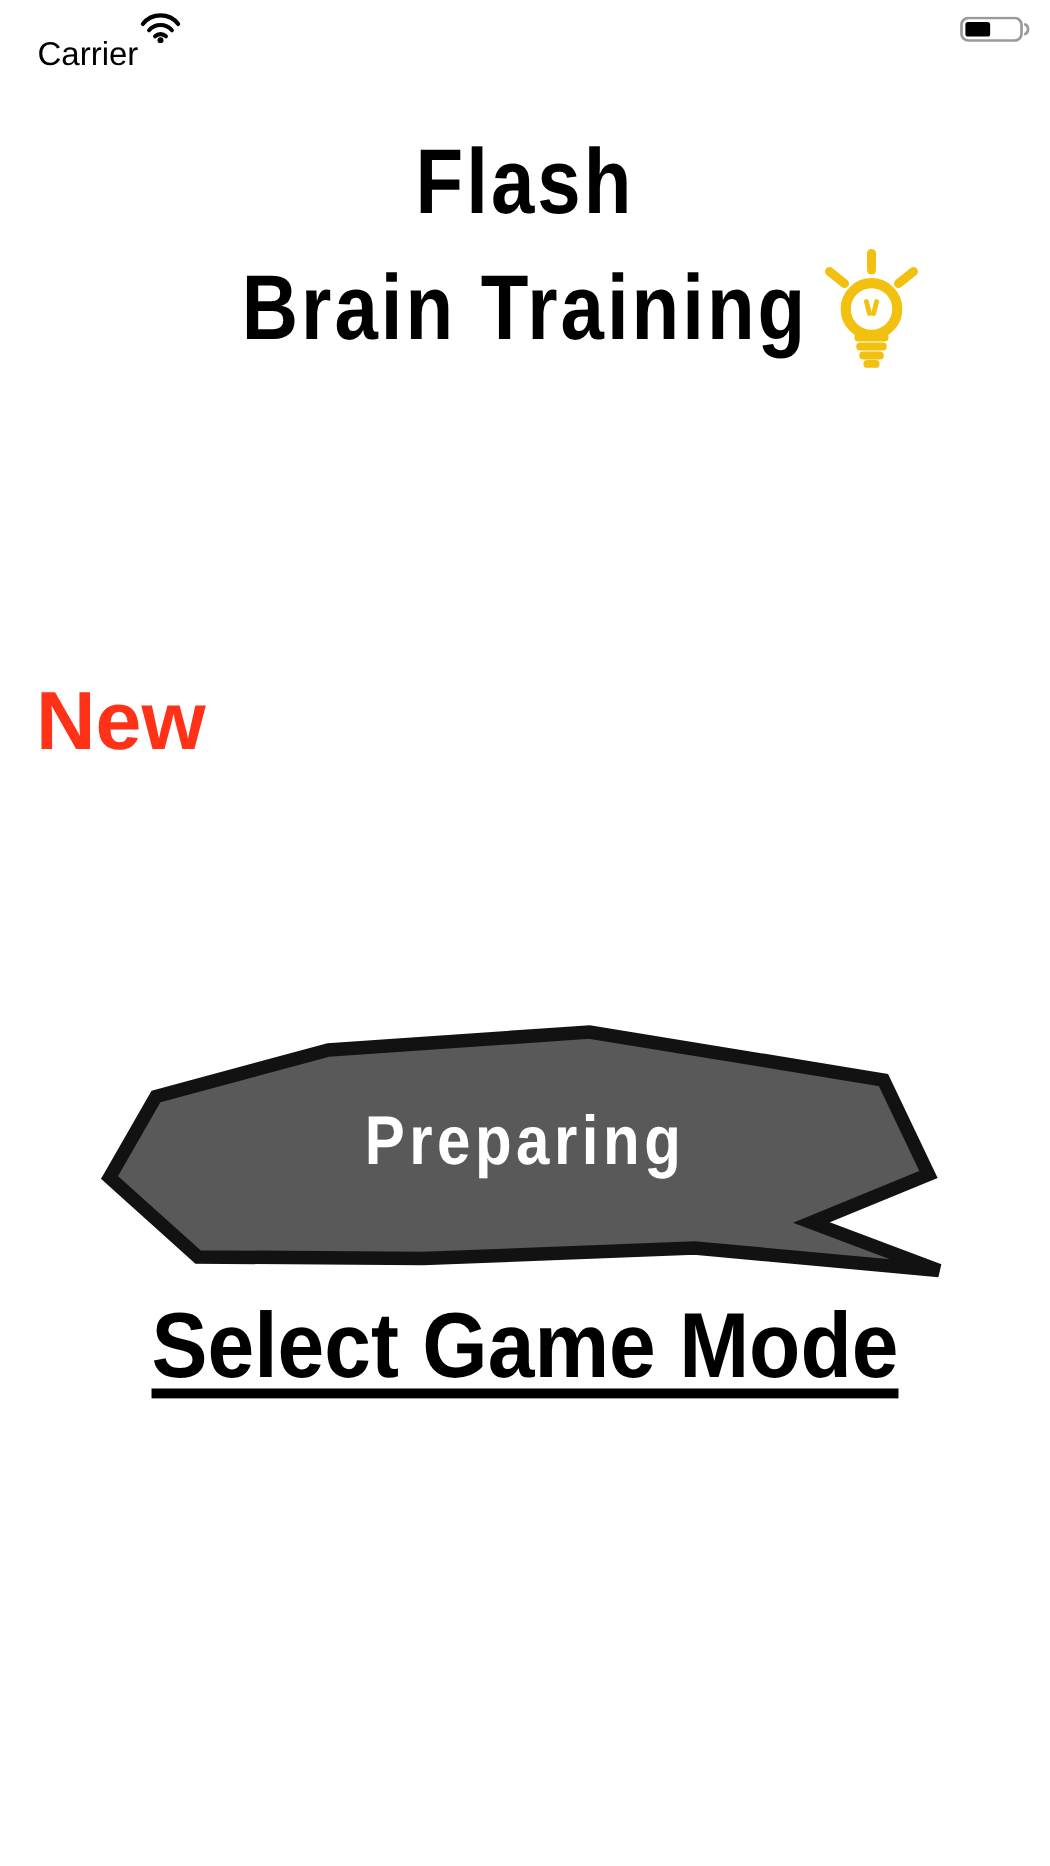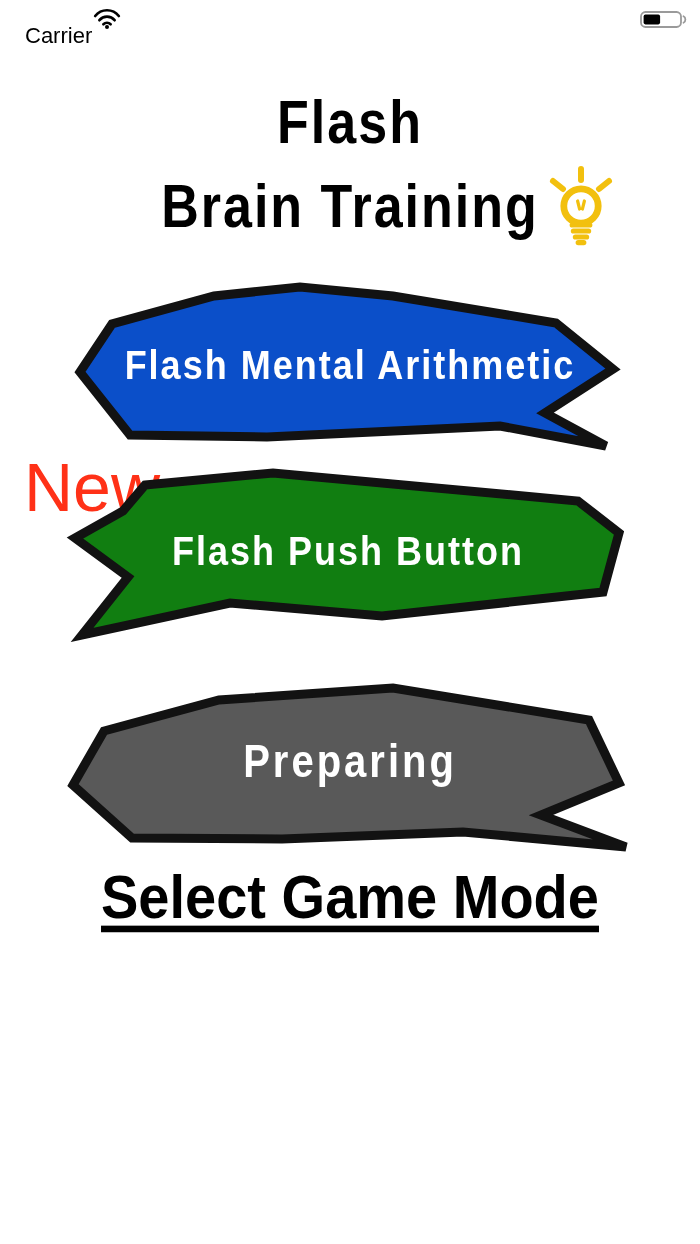--- a/index.html
+++ b/index.html
@@ -23,21 +23,21 @@
   .banner svg{display:block;}
   .banner .shape{stroke:#121212;stroke-width:9;stroke-linejoin:miter;}
   .banner-label{position:absolute;left:0;width:100%;text-align:center;color:#ffffff;
     font-weight:bold;letter-spacing:2px;transform:scaleY(1.15);}
   .b1{left:64px;top:282px;width:572px;height:172px;}
   .b1 .banner-label{top:62px;font-size:36px;}
   .b2{left:60px;top:466px;width:576px;height:176px;}
   .b2 .banner-label{top:64px;font-size:36px;}
   .b3{left:62px;top:678px;width:576px;height:176px;}
   .b3 .banner-label{top:61px;font-size:40px;letter-spacing:3px;}
-  .new-badge{position:absolute;left:24px;top:448px;font-size:68px;font-weight:normal;
+  .new-badge{position:absolute;left:24px;top:448px;font-size:55px;font-weight:bold;
     color:#ff3117;letter-spacing:0;}
   
   .footer{position:absolute;top:864px;width:100%;text-align:center;color:#000;
     font-size:56px;font-weight:bold;transform:scaleY(1.1);
     text-decoration:underline;text-decoration-thickness:6px;text-underline-offset:7px;}
 </style>
 </head>
 <body>
 
 <div class="phone">
@@ -63,35 +63,23 @@
     <g stroke="#f2c00e" fill="none" stroke-linecap="round">
       <line x1="6" y1="8.5" x2="11" y2="12.5" stroke-width="3"></line>
       <line x1="20" y1="2.5" x2="20" y2="8" stroke-width="3"></line>
       <line x1="34" y1="8.5" x2="29" y2="12.5" stroke-width="3"></line>
       <circle cx="20" cy="21" r="8.6" stroke-width="3.4"></circle>
       <path d="M18.3 18.5 l1 4 M21.7 18.5 l-1 4" stroke-width="1.6"></path>
       <path d="M15.6 30.5 h8.8 M16.2 33.5 h7.6 M17.2 36.5 h5.6 M18.6 39.3 h2.8" stroke-width="2.6"></path>
     </g>
   </svg>
 
-  <div class="banner b1">
-    <svg width="572" height="172" viewBox="0 0 572 172">
-      <polygon class="shape" points="16,90 48,42 150,14 236,5 329,14 492,41 549,87 481,131 542,164 436,144 203,155 66,153" fill="#0b4fc9"></polygon>
-    </svg>
-    <div class="banner-label">Flash Mental Arithmetic</div>
-  </div>
 
   <div class="new-badge">New</div>
 
-  <div class="banner b2">
-    <svg width="576" height="176" viewBox="0 0 576 176">
-      <polygon class="shape" points="85,19 213,7 518,35 559,67 543,126 322,150 170,137 22,169 68,111 15,72 63,45" fill="#117e11"></polygon>
-    </svg>
-    <div class="banner-label">Flash Push Button</div>
-  </div>
 
   <div class="banner b3">
     <svg width="576" height="176" viewBox="0 0 576 176">
       <polygon class="shape" points="11,107 42,53 157,22 331,10 527,42 557,105 479,137 564,169 401,154 220,161 70,160" fill="#595959"></polygon>
     </svg>
     <div class="banner-label">Preparing</div>
   </div>
 
   <div class="footer">Select Game Mode</div>
 

